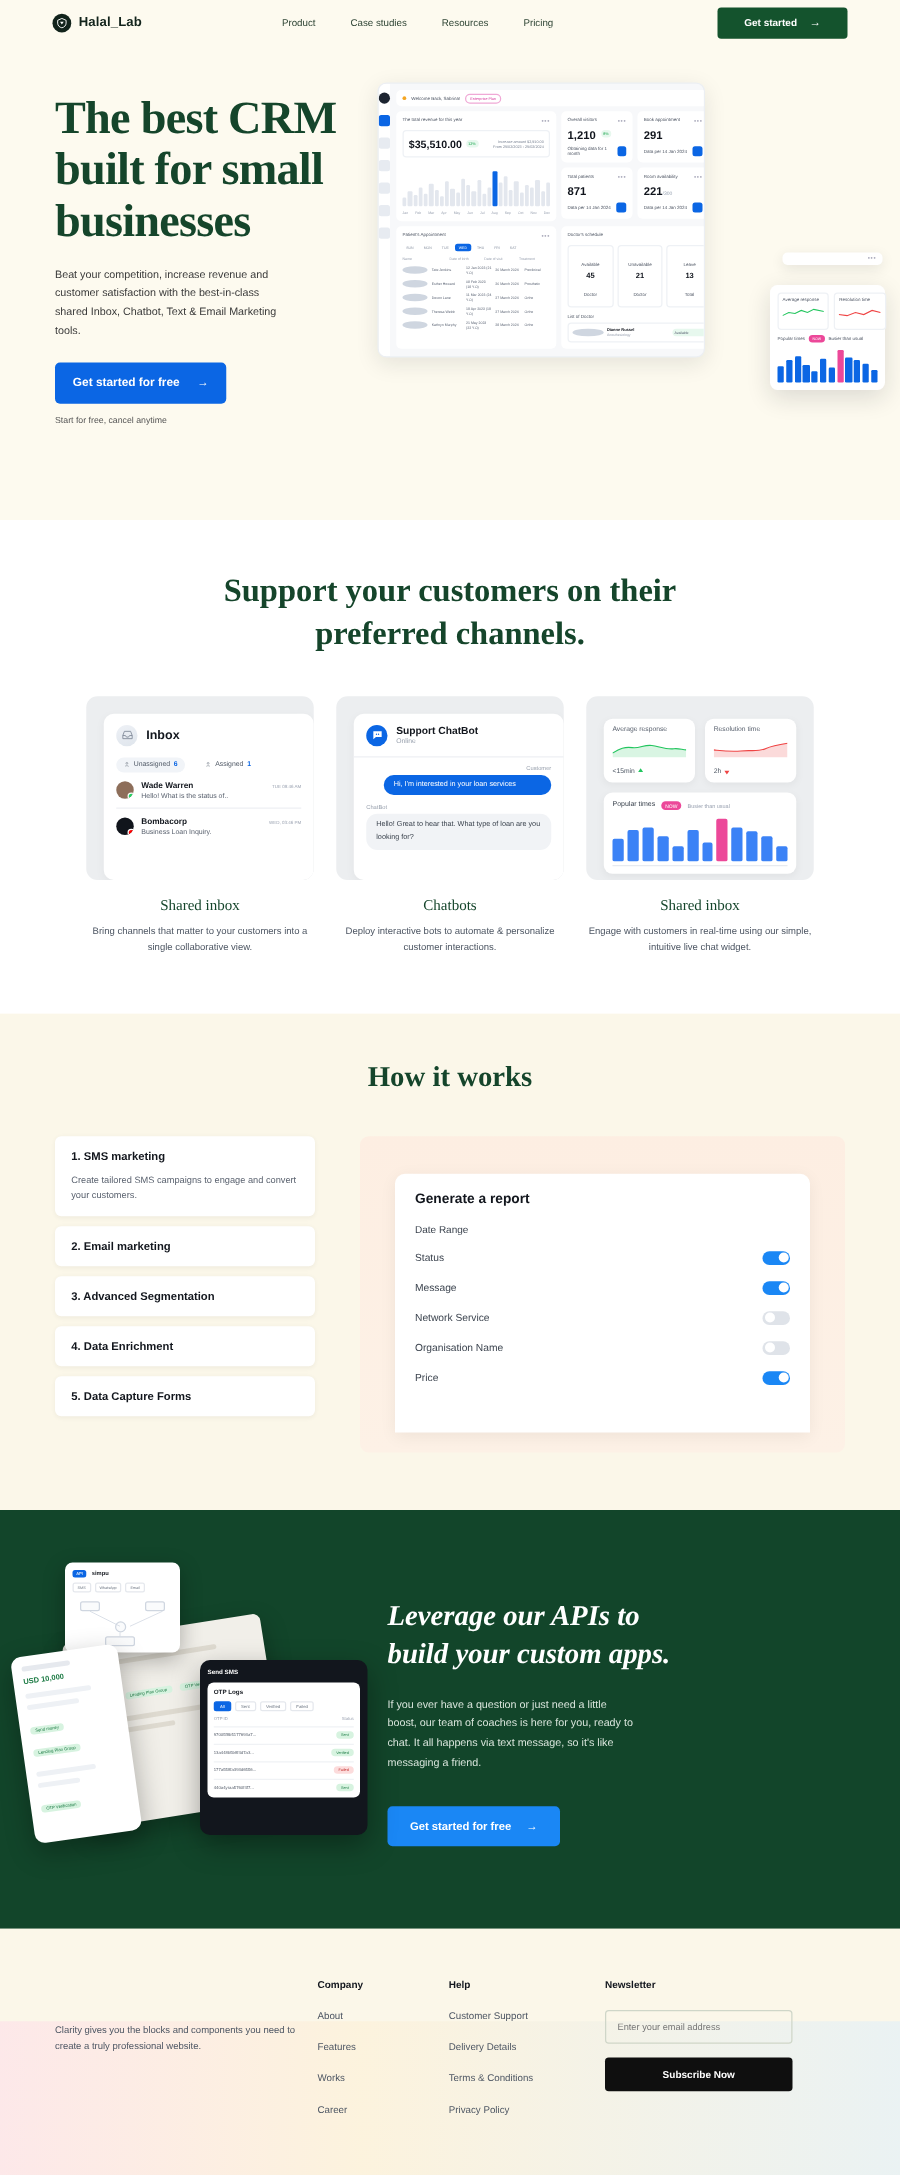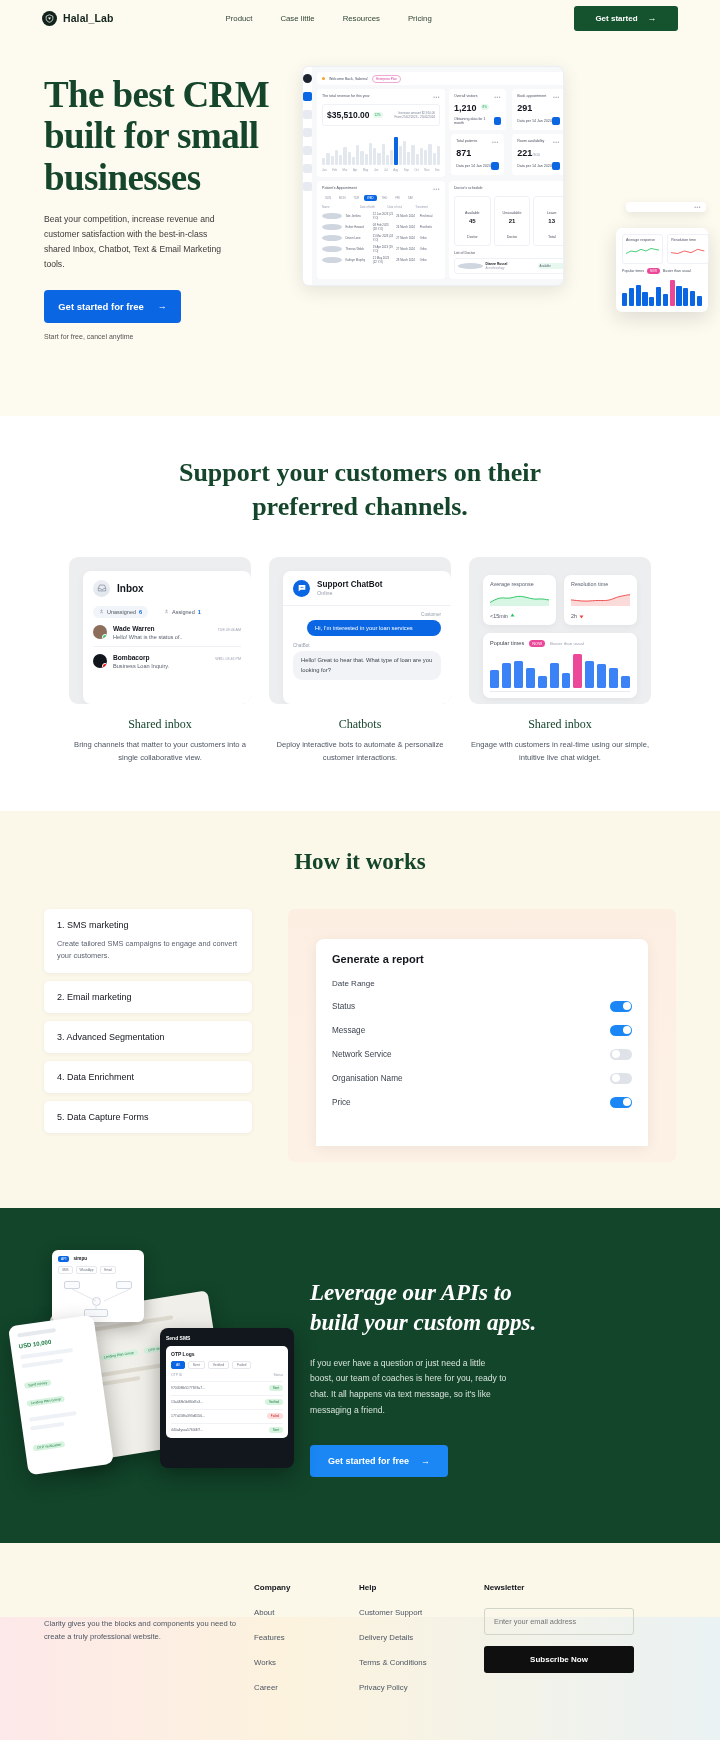--- a/index.html
+++ b/index.html
@@ -99,21 +99,21 @@
   .row-between { display:flex; justify-content:space-between; align-items:flex-start; }
   .dots3 { font-size: 5px; color:#aab; letter-spacing:.5px; }
   .rev-box { border:0.5px solid #eef1f5; border-radius:3px; padding:5px 4px; margin-top:4px; display:flex; align-items:center; justify-content:space-between; }
   .rev-amt { font-size: 8.5px; font-weight: bold; color:#10141c; }
   .badge-green { font-size:3px; color:#16a34a; background:#e7f8ee; border-radius:4px; padding:1px 2px; }
   .rev-note { font-size:3px; color:#7b8494; text-align:right; line-height:1.5; }
   .bars { display:flex; align-items:flex-end; gap:1px; height:32px; margin-top:7px; }
   .bars i { flex:1; background:#e3e7ee; border-radius:1px; display:block; }
   .bars i.hi { background:#0b66e4; }
   .months { display:flex; justify-content:space-between; margin-top:3px; font-size:2.8px; color:#9aa2b1; }
-  .statcol { display:flex; flex-direction:column; gap:4px; width:57px;align-items:center; }
+  .statcol { display:flex; flex-direction:column; gap:4px; width:57px; }
   .stat-num { font-size:9px; font-weight:bold; color:#10141c; margin-top:3px; }
   .stat-num small { font-size:4px; color:#96a0b0; font-weight:normal;}
   .stat-foot { display:flex; justify-content:space-between; align-items:center; margin-top:4px; }
   .sq-blue { width:8px;height:8px;background:#0b66e4;border-radius:2px; }
 
   .panel-2 { display:flex; gap:4px; margin-top:4px; }
   .patient { width:128px; }
   .tbl-head { display:flex; gap:3px; margin-top:4px; }
   .tbl-head span { flex:1; font-size:2.8px; color:#9aa2b1; }
   .tbl-row { display:flex; align-items:center; gap:3px; margin-top:3px; }
@@ -218,21 +218,21 @@
                  font-size:12px; color:#15452b; margin-top:13px; }
   .fcard-desc { text-align:center; font-size:7.6px; color:#4d5663; line-height:1.7; margin-top:7px; }
 
   
   .how { background:#fbf7e9; padding: 38px 0 46px 0; }
   .how-title { font-family:"Liberation Serif",serif; font-size:23px; color:#15452b; text-align:center;}
   .how-wrap { display:flex; gap:36px; padding: 34px 44px 0 44px; align-items:flex-start; }
   .steps { width: 208px; }
   .step { background:#fff; border-radius:5px; padding:11px 13px; margin-bottom:8px;
           box-shadow:0 1px 4px rgba(0,0,0,.05); }
-  .step-t { font-size:9px; font-weight:normal; color:#12161d; }
+  .step-t { font-size:9px; font-weight:bold; color:#12161d; }
   .step-d { font-size:7.4px; color:#5a626f; line-height:1.65; margin-top:8px; }
   .how-art { flex:1; background:linear-gradient(180deg,#fdeee2,#fdf1e6); border-radius:7px;
              height: 253px; padding: 30px 28px 16px 28px; }
   .report { background:#fff; border-radius:8px 8px 0 0; padding:14px 16px; height:100%;
             box-shadow:0 3px 14px rgba(0,0,0,.06); }
   .rep-title { font-size:11px; font-weight:bold; color:#12161d; }
   .rep-lbl { font-size:8px; color:#3c444f; margin-top:14px; }
   .rep-dates { display:flex; gap:11px; margin-top:8px; }
   .rep-date { flex:1; border:1px solid #e5e8ed; border-radius:4px; padding:6px 8px;
               display:flex; align-items:center; justify-content:space-between; }
@@ -314,21 +314,21 @@
     <span class="brand-mark">
       <svg width="9" height="9" viewBox="0 0 24 24">
           <path d="M12 2l9 4v6c0 5-4 9-9 10-5-1-9-5-9-10V6l9-4z" fill="none" stroke="#fff" stroke-width="2"></path>
           <path d="M8 9h8l-4 6z" fill="#fff"></path>
         </svg>
     </span>
     <span class="brand-name">Halal_Lab</span>
   </div>
   <div class="nav">
     <a href="#">Product</a>
-    <a href="#">Case little</a>
+    <a href="#">Case studies</a>
     <a href="#">Resources</a>
     <a href="#">Pricing</a>
   </div>
   <button class="cta-top">
     <span>Get started</span>
     <span class="arrow">→</span>
   </button>
 </div>
 
 <div class="hero">

